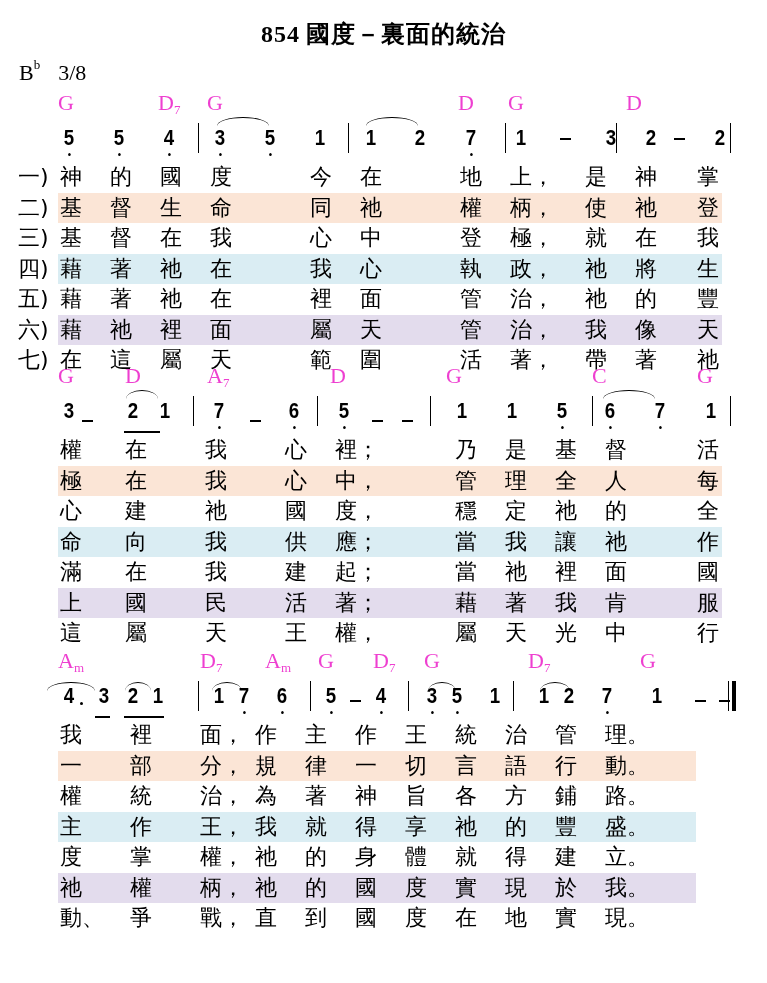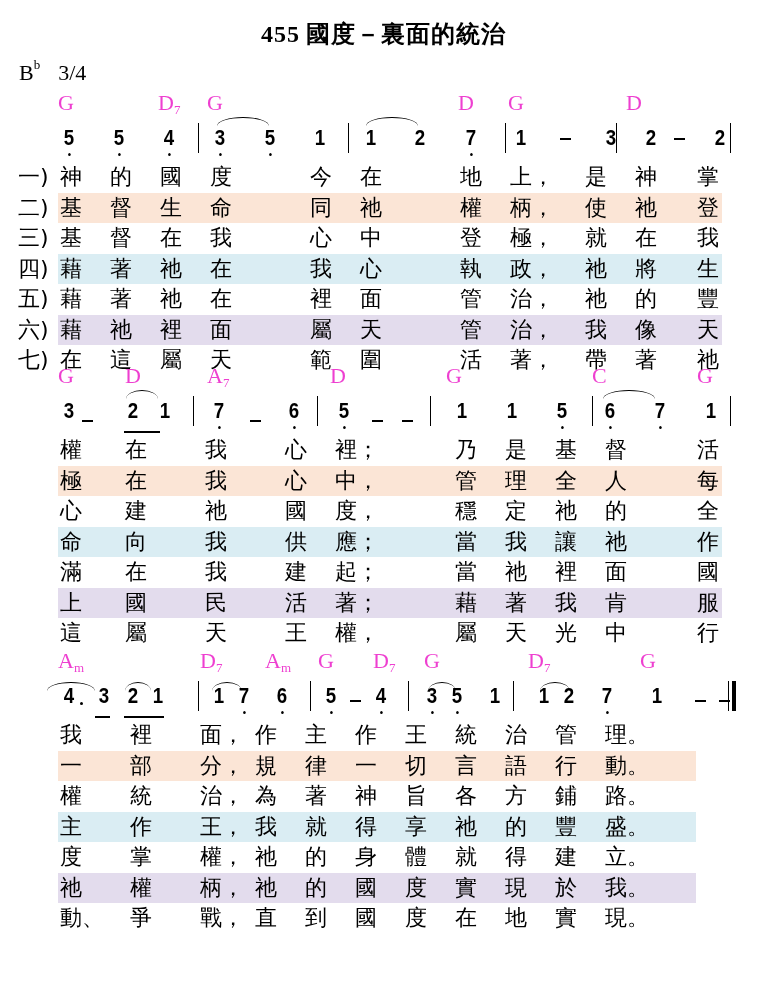--- a/index.html
+++ b/index.html
@@ -28,24 +28,24 @@
   .band.blue { background:#daedf3; }
   .band.lilac { background:#e3dced; }
 
   .lyric { position:absolute; font-family:"DejaVu Sans", sans-serif; font-size:22px; line-height:30px; height:30px; }
   .vlabel { position:absolute; left:18px; font-family:"DejaVu Sans", sans-serif; font-size:22px; line-height:30px; }
 </style>
 </head>
 <body>
 
 <div class="title">
-  <span class="num">455</span><span>國度－裏面的統治</span>
+  <span class="num">854</span><span>國度－裏面的統治</span>
 </div>
 <div class="keysig">
-  <span>B</span><sup>b</sup><span class="time">3/4</span>
+  <span>B</span><sup>b</sup><span class="time">3/8</span>
 </div>
 
 <div id="score">
     <div class="chord" style="left: 58px; top: 92px;"><span>G</span></div>
     <div class="chord" style="left: 158px; top: 92px;"><span>D</span><sub>7</sub></div>
     <div class="chord" style="left: 207px; top: 92px;"><span>G</span></div>
     <div class="chord" style="left: 458px; top: 92px;"><span>D</span></div>
     <div class="chord" style="left: 508px; top: 92px;"><span>G</span></div>
     <div class="chord" style="left: 626px; top: 92px;"><span>D</span></div>
     <div class="note low" style="left: 62px; top: 127px;">5</div>

